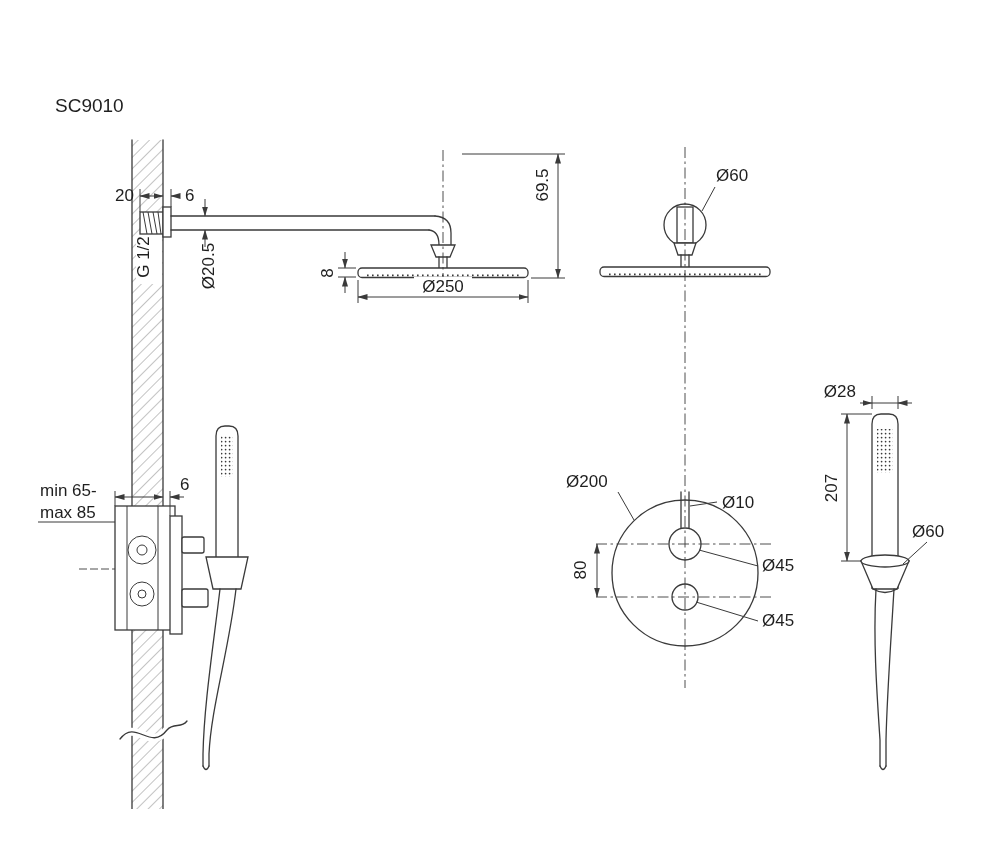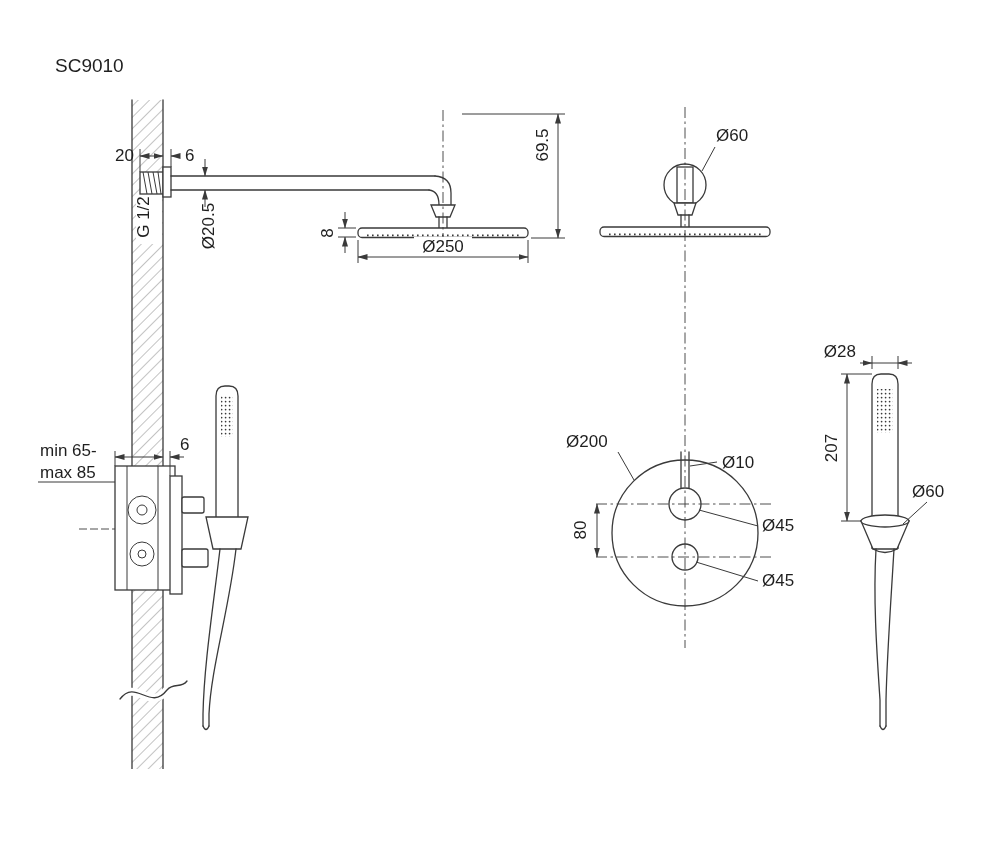--- a/index.html
+++ b/index.html
@@ -1,16 +1,16 @@
 <!DOCTYPE html>
 <html><head>
 <meta charset="utf-8">
 <style>
   html,body{margin:0;padding:0;background:#ffffff;}
-  .stage{width:1000px;height:769px;position:relative;background:#ffffff;overflow:hidden;}
+  .stage{width:1000px;height:769px;position:relative;background:#ffffff;overflow:hidden;margin-top:40px;}
   svg{font-family:"Liberation Sans",sans-serif;}
   svg text{fill:#1f1f1f;font-size:17px;}
   .t-model{font-size:19px;}
   .ln{stroke:#3a3a3a;stroke-width:1.3;fill:none;stroke-linecap:round;}
   .lnf{stroke:#3a3a3a;stroke-width:1.3;fill:#ffffff;}
   .thin{stroke:#3a3a3a;stroke-width:1;fill:none;}
   .dim{stroke:#3a3a3a;stroke-width:1;fill:none;}
   .cl{stroke:#3a3a3a;stroke-width:.9;fill:none;stroke-dasharray:11 3.5 2.5 3.5;}
   .dash{stroke:#3a3a3a;stroke-width:.9;fill:none;stroke-dasharray:8 3;}
   .noz{stroke:#3a3a3a;stroke-width:1.6;fill:none;stroke-dasharray:1.6 3.4;}

